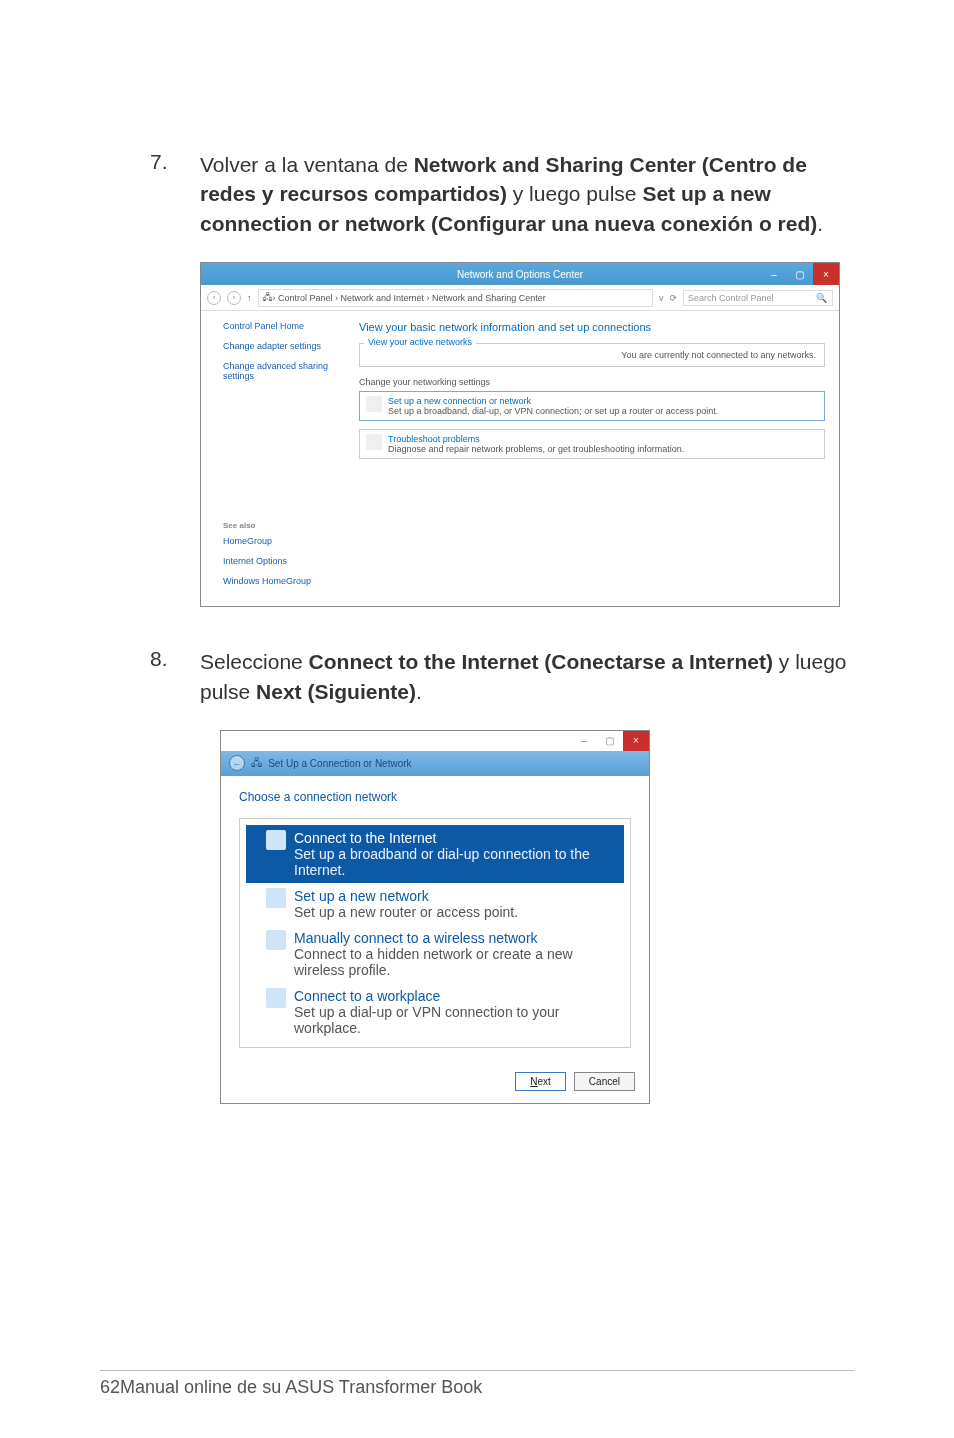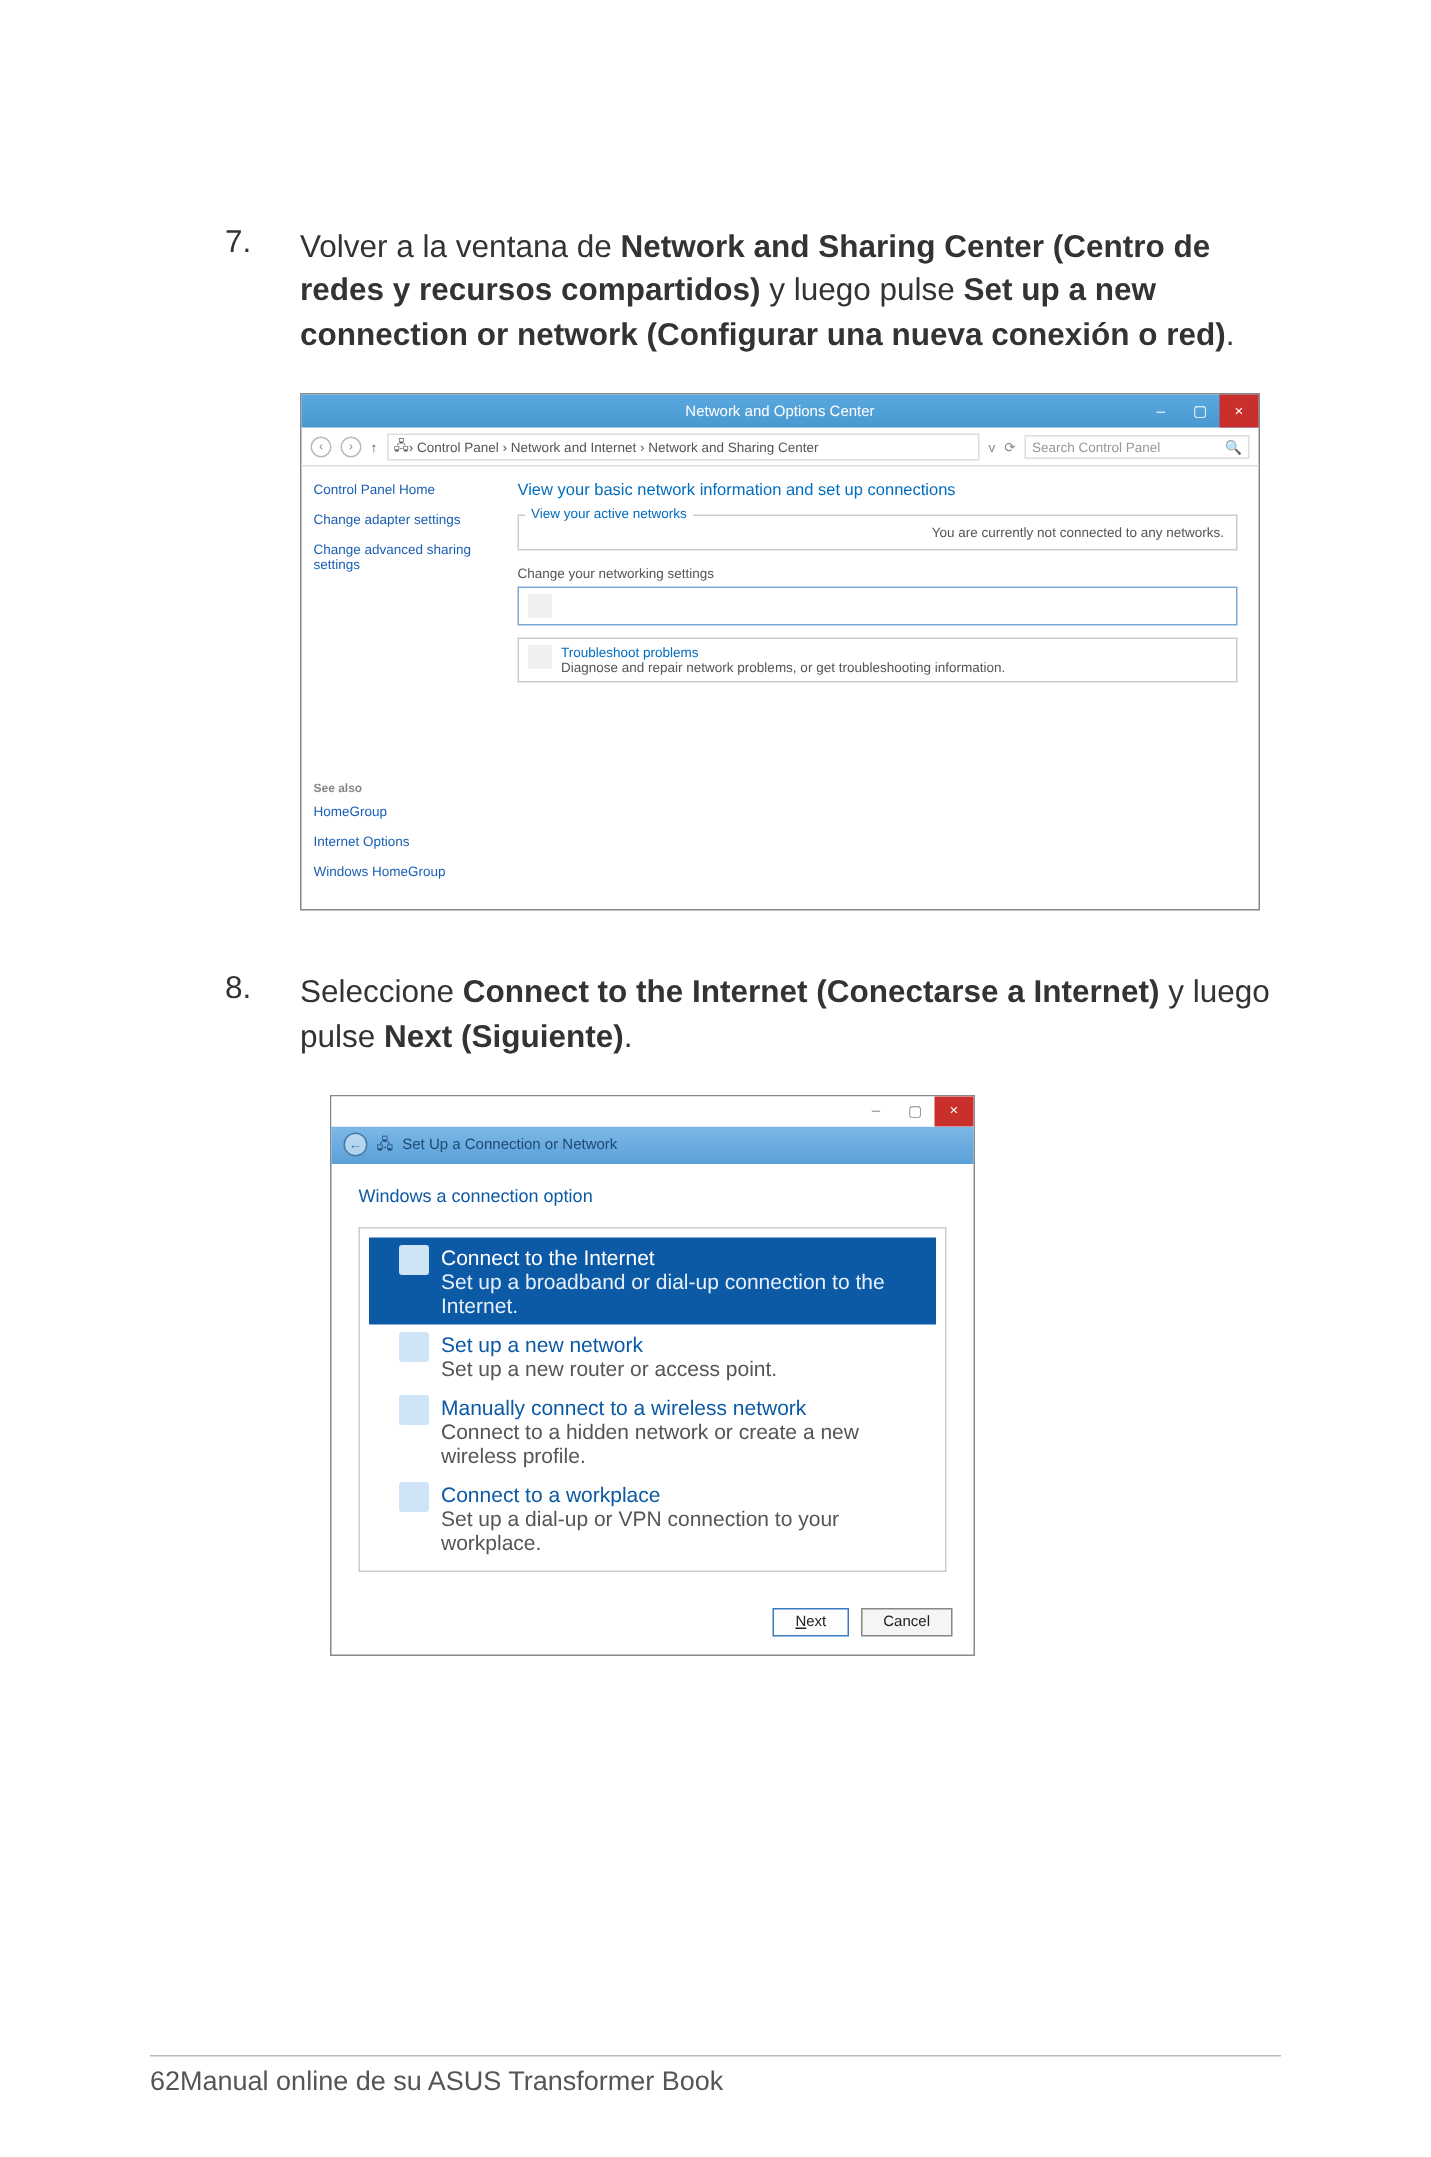--- a/index.html
+++ b/index.html
@@ -102,20 +102,21 @@
     padding: 0 4px;
     color: #999;
   }
   .searchbox .mag {
     margin-left: auto;
     color: #999;
   }
   .shot1 .body {
     display: flex;
     min-height: 280px;
+    margin-left: 14px;
   }
   .shot1 .sidebar {
     width: 130px;
     padding: 10px 8px;
     font-size: 9px;
   }
   .sidebar .slink {
     color: #1a5fb4;
     margin-bottom: 10px;
     display: block;
@@ -324,20 +325,24 @@
       </div>
       <div class="main">
         <div class="mainhead">View your basic network information and set up connections</div>
         <div class="fs">
           <span class="fs-legend">View your active networks</span>
           <span>You are currently not connected to any networks.</span>
         </div>
         <div class="cyn">Change your networking settings</div>
         <div class="actionbox">
           <span class="aicon"></span>
+          <div>
+            <span class="atitle">Set up a new connection or network</span>
+            <span class="adesc">Set up a broadband, dial-up, or VPN connection; or set up a router or access point.</span>
+          </div>
         </div>
         <div class="actionbox" style="border-color:#ccc">
           <span class="aicon"></span>
           <div>
             <span class="atitle">Troubleshoot problems</span>
             <span class="adesc">Diagnose and repair network problems, or get troubleshooting information.</span>
           </div>
         </div>
       </div>
     </div>
@@ -357,21 +362,21 @@
         <div class="winbtn" style="color:#888">▢</div>
         <div class="winbtn close">×</div>
       </div>
     </div>
     <div class="header2">
       <span class="backcirc">←</span>
       <span>🖧</span>
       <span>Set Up a Connection or Network</span>
     </div>
     <div class="body2">
-      <div class="h2">Windows a connection option</div>
+      <div class="h2">Choose a connection network</div>
       <div class="optlist">
         <div class="optrow sel">
           <span class="oicon"></span>
           <div>
             <span class="otitle">Connect to the Internet</span>
             <span class="odesc">Set up a broadband or dial-up connection to the Internet.</span>
           </div>
         </div>
         <div class="optrow">
           <span class="oicon"></span>

